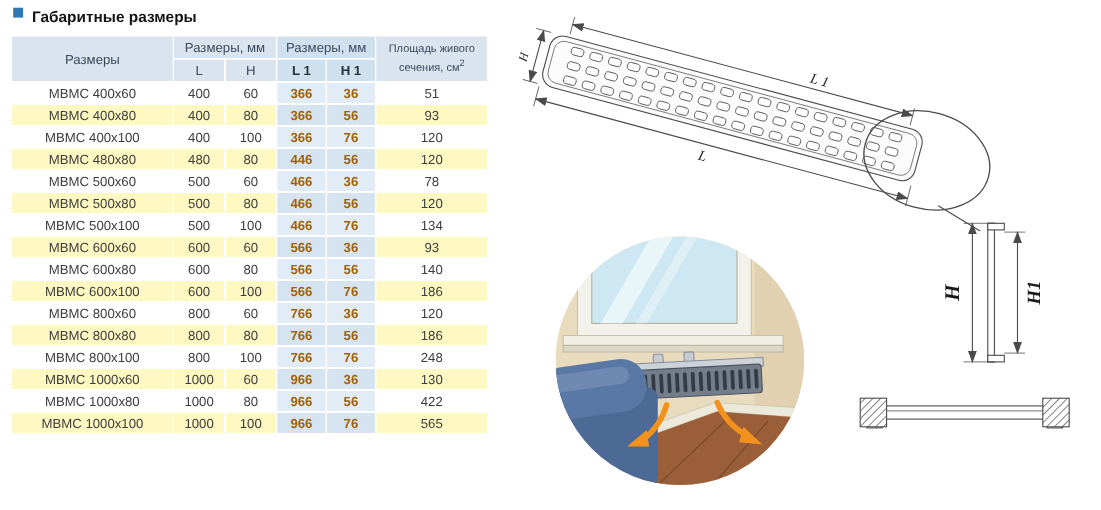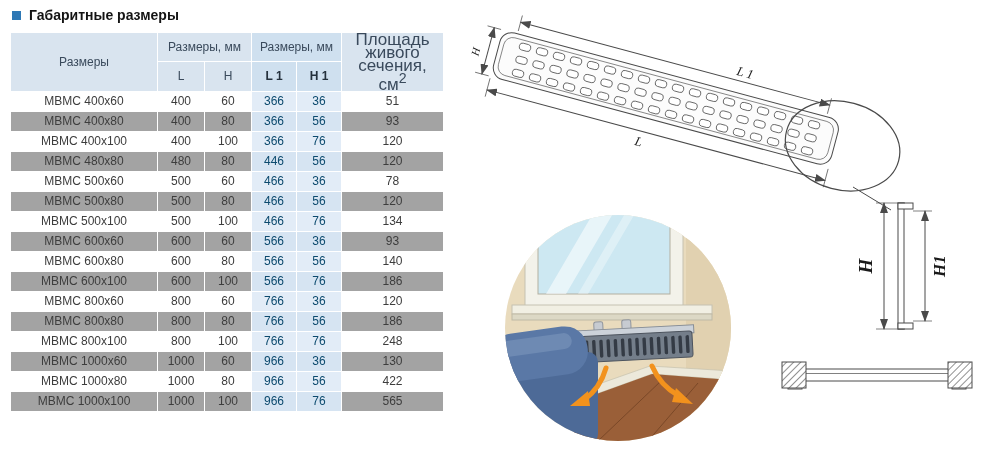--- a/index.html
+++ b/index.html
@@ -1,35 +1,35 @@
 <!DOCTYPE html>
 <html><head>
 <meta charset="utf-8">
 <style>
   html,body{margin:0;padding:0}
   body{
     width:1001px;height:464px;background:#ffffff;position:relative;overflow:hidden;
     font-family:"Liberation Sans",sans-serif;
   }
   .left-panel{position:absolute;left:10px;top:7px;width:433px}
-  .title-row{display:flex;align-items:center;gap:8px;margin:0 0 9px 2px}
+  .title-row{display:flex;align-items:flex-start;gap:8px;margin:0 0 9px 2px}
   .bullet{width:9px;height:9px;background:#2e78b5;flex:0 0 auto}
   .title{font-size:14px;font-weight:bold;color:#141414}
   table.dims{border-collapse:collapse;width:433px;table-layout:fixed}
   .dims th,.dims td{
     border:1px solid #ffffff;font-size:12px;text-align:center;
     padding:0 2px;overflow:hidden;white-space:nowrap;
   }
   .dims thead th{background:#d9e4ef;color:#3a4a5c;font-weight:normal;height:20px}
   .dims thead th.tint{background:#cfe0ef}
   .dims thead th.bold{font-weight:bold;color:#25313d}
-  .dims thead th.area-h{white-space:normal;line-height:13px;font-size:17px;padding:0 6px}
+  .dims thead th.area-h{white-space:normal;line-height:13px;font-size:10px;padding:0 6px}
   .dims td{height:19px;color:#3d3d3d;background:#ffffff}
-  .dims tr.alt td{background:#a3a3a3}
-  .dims td.c-l1,.dims td.c-h1{font-weight:normal;color:#0c4a6e;background:#e2ecf7}
+  .dims tr.alt td{background:#fef9c3}
+  .dims td.c-l1,.dims td.c-h1{font-weight:bold;color:#a16207;background:#e2ecf7}
   .dims tr.alt td.c-l1,.dims tr.alt td.c-h1{background:#d6e4f2}
   .dims td.hl{background:#cddcec}
   .right-panel{position:absolute;left:448px;top:0;width:553px;height:464px}
   svg text{font-family:"Liberation Serif",serif}
 </style>
 </head>
 <body>
 
 <div class="left-panel">
   <div class="title-row">

